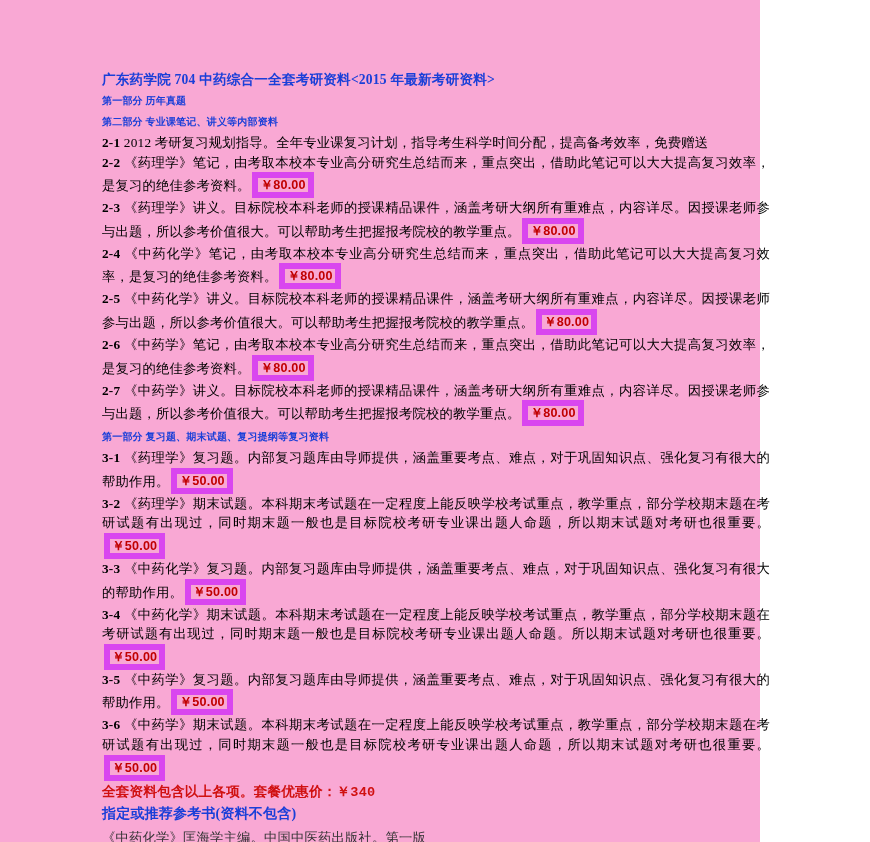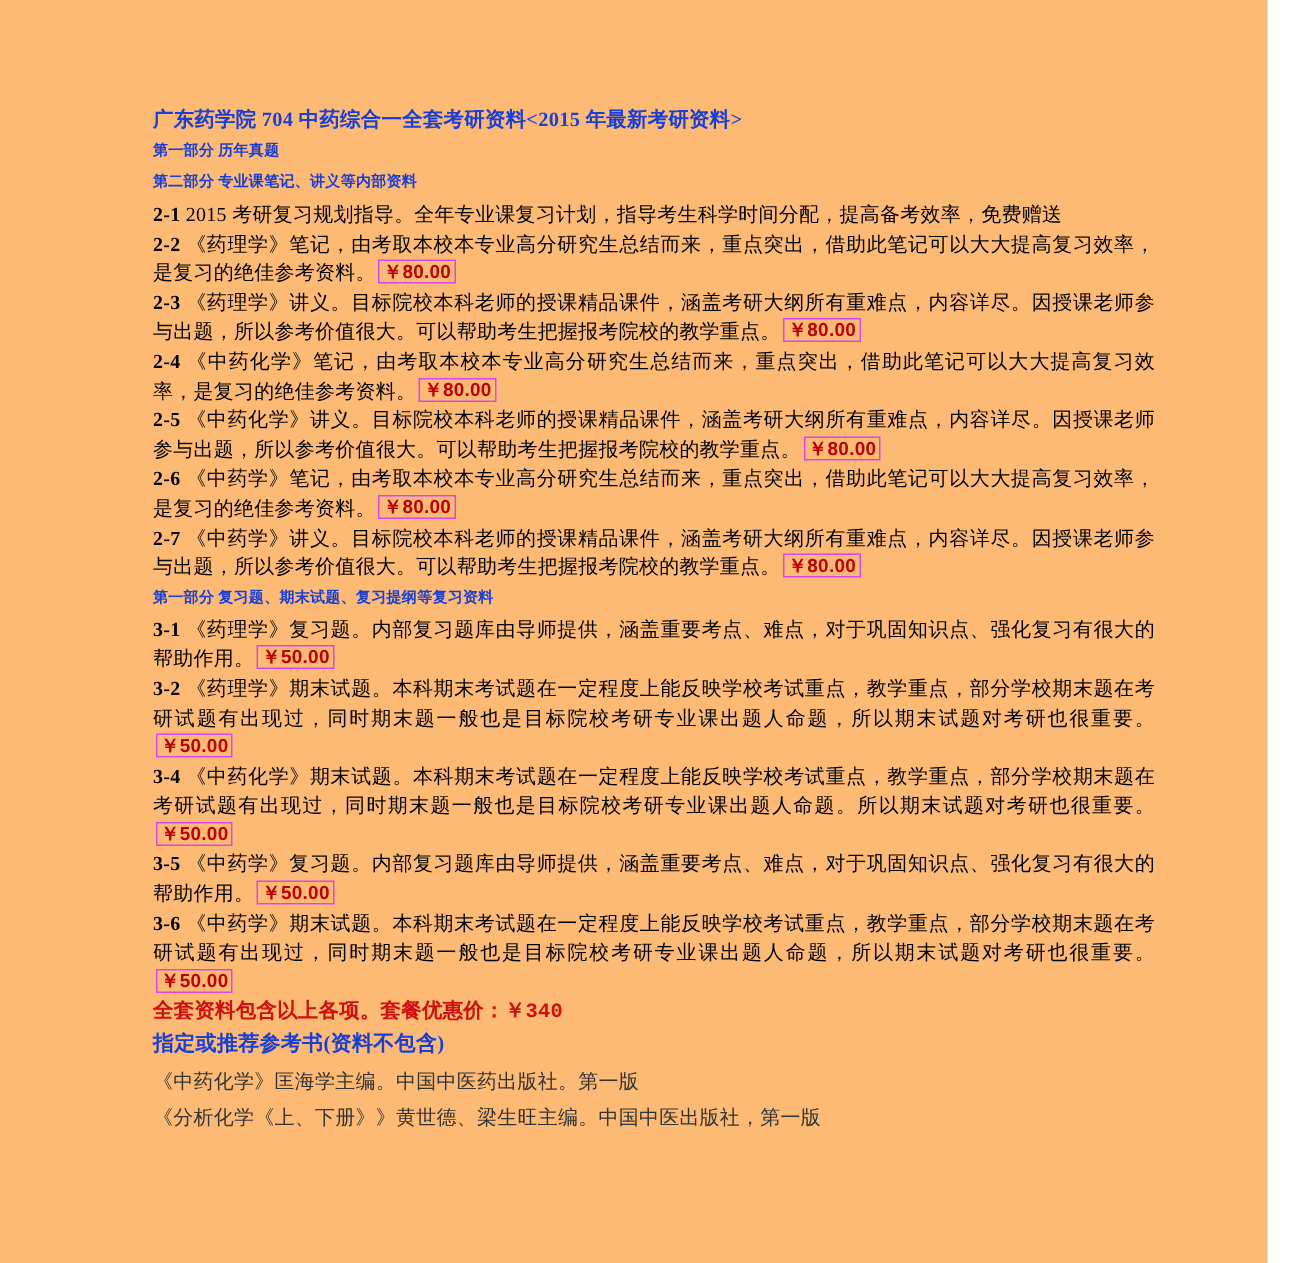--- a/index.html
+++ b/index.html
@@ -9,23 +9,23 @@
   }
   body {
     width: 870px;
     height: 842px;
     font-family: "Liberation Serif", "DejaVu Serif", serif;
     color: #000000;
     overflow: hidden;
   }
   .page {
     position: relative;
-    width: 845px;
+    width: 760px;
     height: 842px;
-    background: #fdba74;
+    background: #f9a8d4;
   }
   .doc {
     position: absolute;
     left: 102px;
     top: 70px;
     width: 668px;
   }
   .line {
     font-size: 13.3px;
     line-height: 19.6px;
@@ -50,21 +50,21 @@
   .para {
     color: #000000;
     margin: 0;
     padding: 0;
   }
   .para .num {
     font-weight: bold;
   }
   .price {
     display: inline-block;
-    border: 1px solid #d946ef;
+    border: 6px solid #d946ef;
     color: #c00000;
     font-weight: bold;
     font-size: 12.6px;
     line-height: 14px;
     padding: 0 2px;
     margin-left: 2px;
     vertical-align: 1px;
     white-space: nowrap;
     font-family: "Liberation Sans", sans-serif;
   }
@@ -97,21 +97,21 @@
   <div class="doc">
 
     <div class="line title">广东药学院 704 中药综合一全套考研资料&lt;2015 年最新考研资料&gt;</div>
 
     <div class="line section-head">第一部分  历年真题</div>
 
     <div class="line section-head">第二部分  专业课笔记、讲义等内部资料</div>
 
     <div class="line para">
       <span class="num">2-1</span>
-      <span>2015 考研复习规划指导。全年专业课复习计划，指导考生科学时间分配，提高备考效率，免费赠送</span>
+      <span>2012 考研复习规划指导。全年专业课复习计划，指导考生科学时间分配，提高备考效率，免费赠送</span>
     </div>
     <div class="line para">
       <span class="num">2-2</span>
       <span>《药理学》笔记，由考取本校本专业高分研究生总结而来，重点突出，借助此笔记可以大大提高复习效率，是复习的绝佳参考资料。</span><span class="price">￥80.00</span>
     </div>
     <div class="line para">
       <span class="num">2-3</span>
       <span>《药理学》讲义。目标院校本科老师的授课精品课件，涵盖考研大纲所有重难点，内容详尽。因授课老师参与出题，所以参考价值很大。可以帮助考生把握报考院校的教学重点。</span><span class="price">￥80.00</span>
     </div>
     <div class="line para">
@@ -135,20 +135,24 @@
 
     <div class="line para">
       <span class="num">3-1</span>
       <span>《药理学》复习题。内部复习题库由导师提供，涵盖重要考点、难点，对于巩固知识点、强化复习有很大的帮助作用。</span><span class="price">￥50.00</span>
     </div>
     <div class="line para">
       <span class="num">3-2</span>
       <span>《药理学》期末试题。本科期末考试题在一定程度上能反映学校考试重点，教学重点，部分学校期末题在考研试题有出现过，同时期末题一般也是目标院校考研专业课出题人命题，所以期末试题对考研也很重要。</span><span class="price">￥50.00</span>
     </div>
     <div class="line para">
+      <span class="num">3-3</span>
+      <span>《中药化学》复习题。内部复习题库由导师提供，涵盖重要考点、难点，对于巩固知识点、强化复习有很大的帮助作用。</span><span class="price">￥50.00</span>
+    </div>
+    <div class="line para">
       <span class="num">3-4</span>
       <span>《中药化学》期末试题。本科期末考试题在一定程度上能反映学校考试重点，教学重点，部分学校期末题在考研试题有出现过，同时期末题一般也是目标院校考研专业课出题人命题。所以期末试题对考研也很重要。</span><span class="price">￥50.00</span>
     </div>
     <div class="line para">
       <span class="num">3-5</span>
       <span>《中药学》复习题。内部复习题库由导师提供，涵盖重要考点、难点，对于巩固知识点、强化复习有很大的帮助作用。</span><span class="price">￥50.00</span>
     </div>
     <div class="line para">
       <span class="num">3-6</span>
       <span>《中药学》期末试题。本科期末考试题在一定程度上能反映学校考试重点，教学重点，部分学校期末题在考研试题有出现过，同时期末题一般也是目标院校考研专业课出题人命题，所以期末试题对考研也很重要。</span><span class="price">￥50.00</span>

